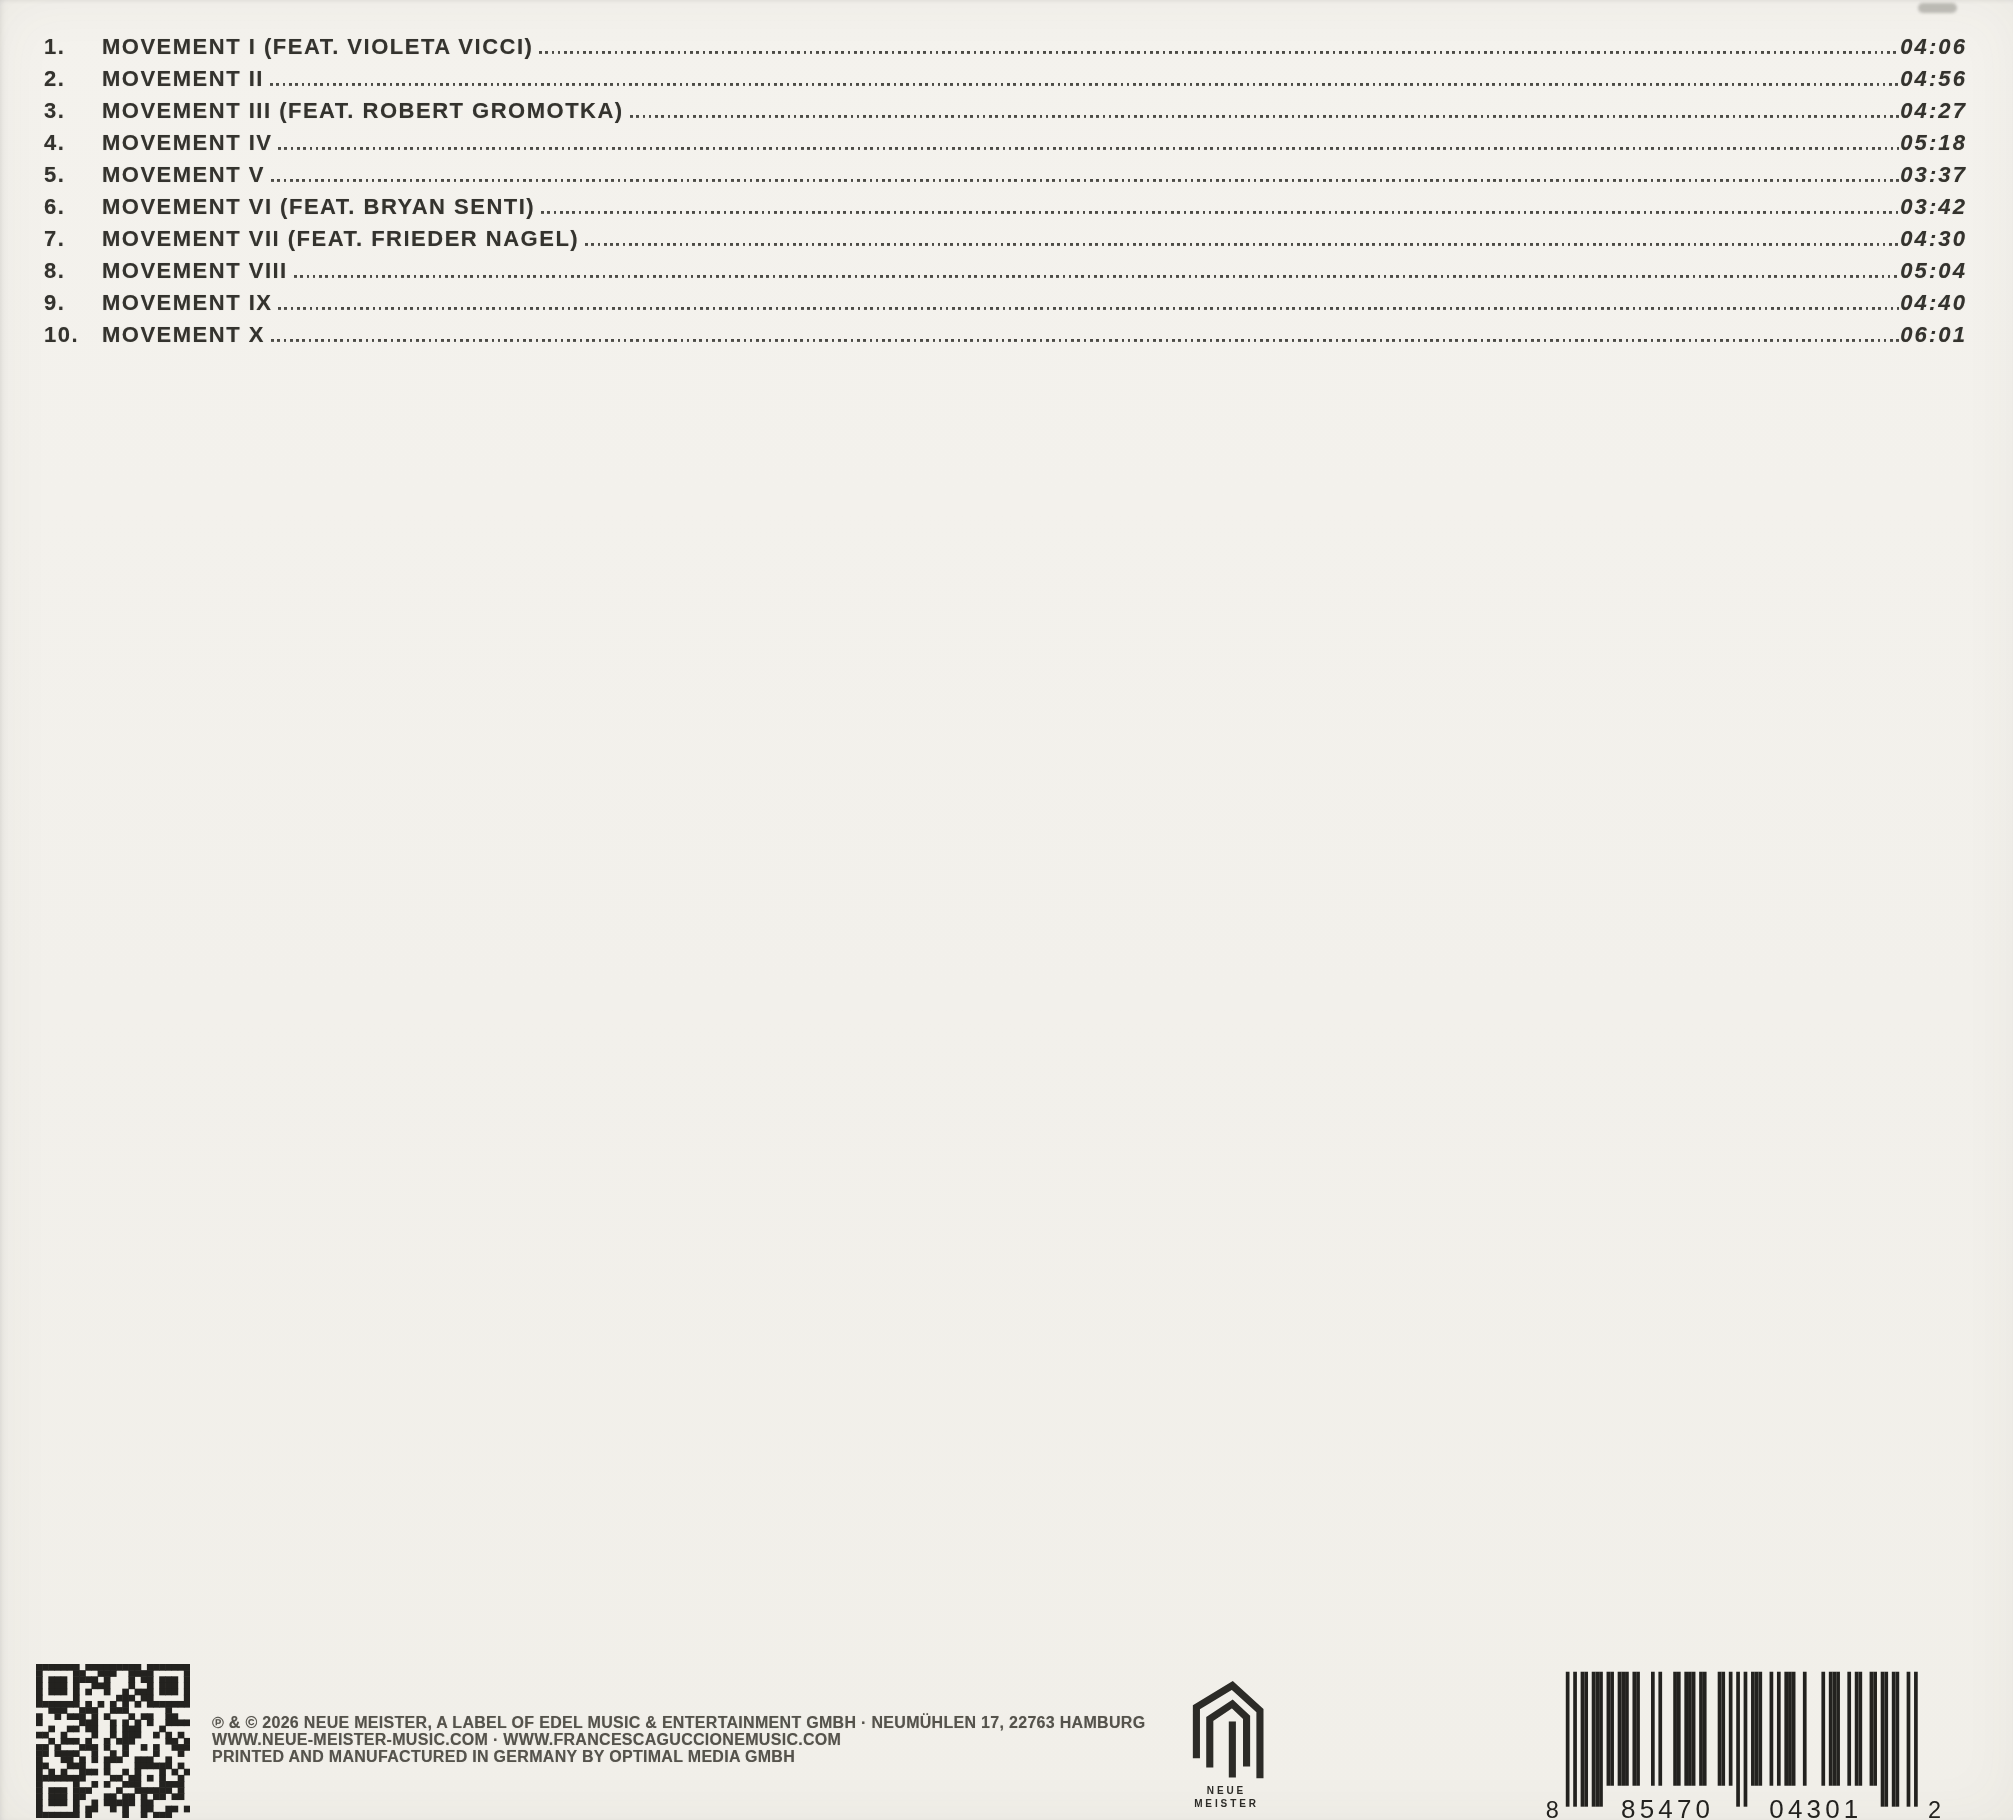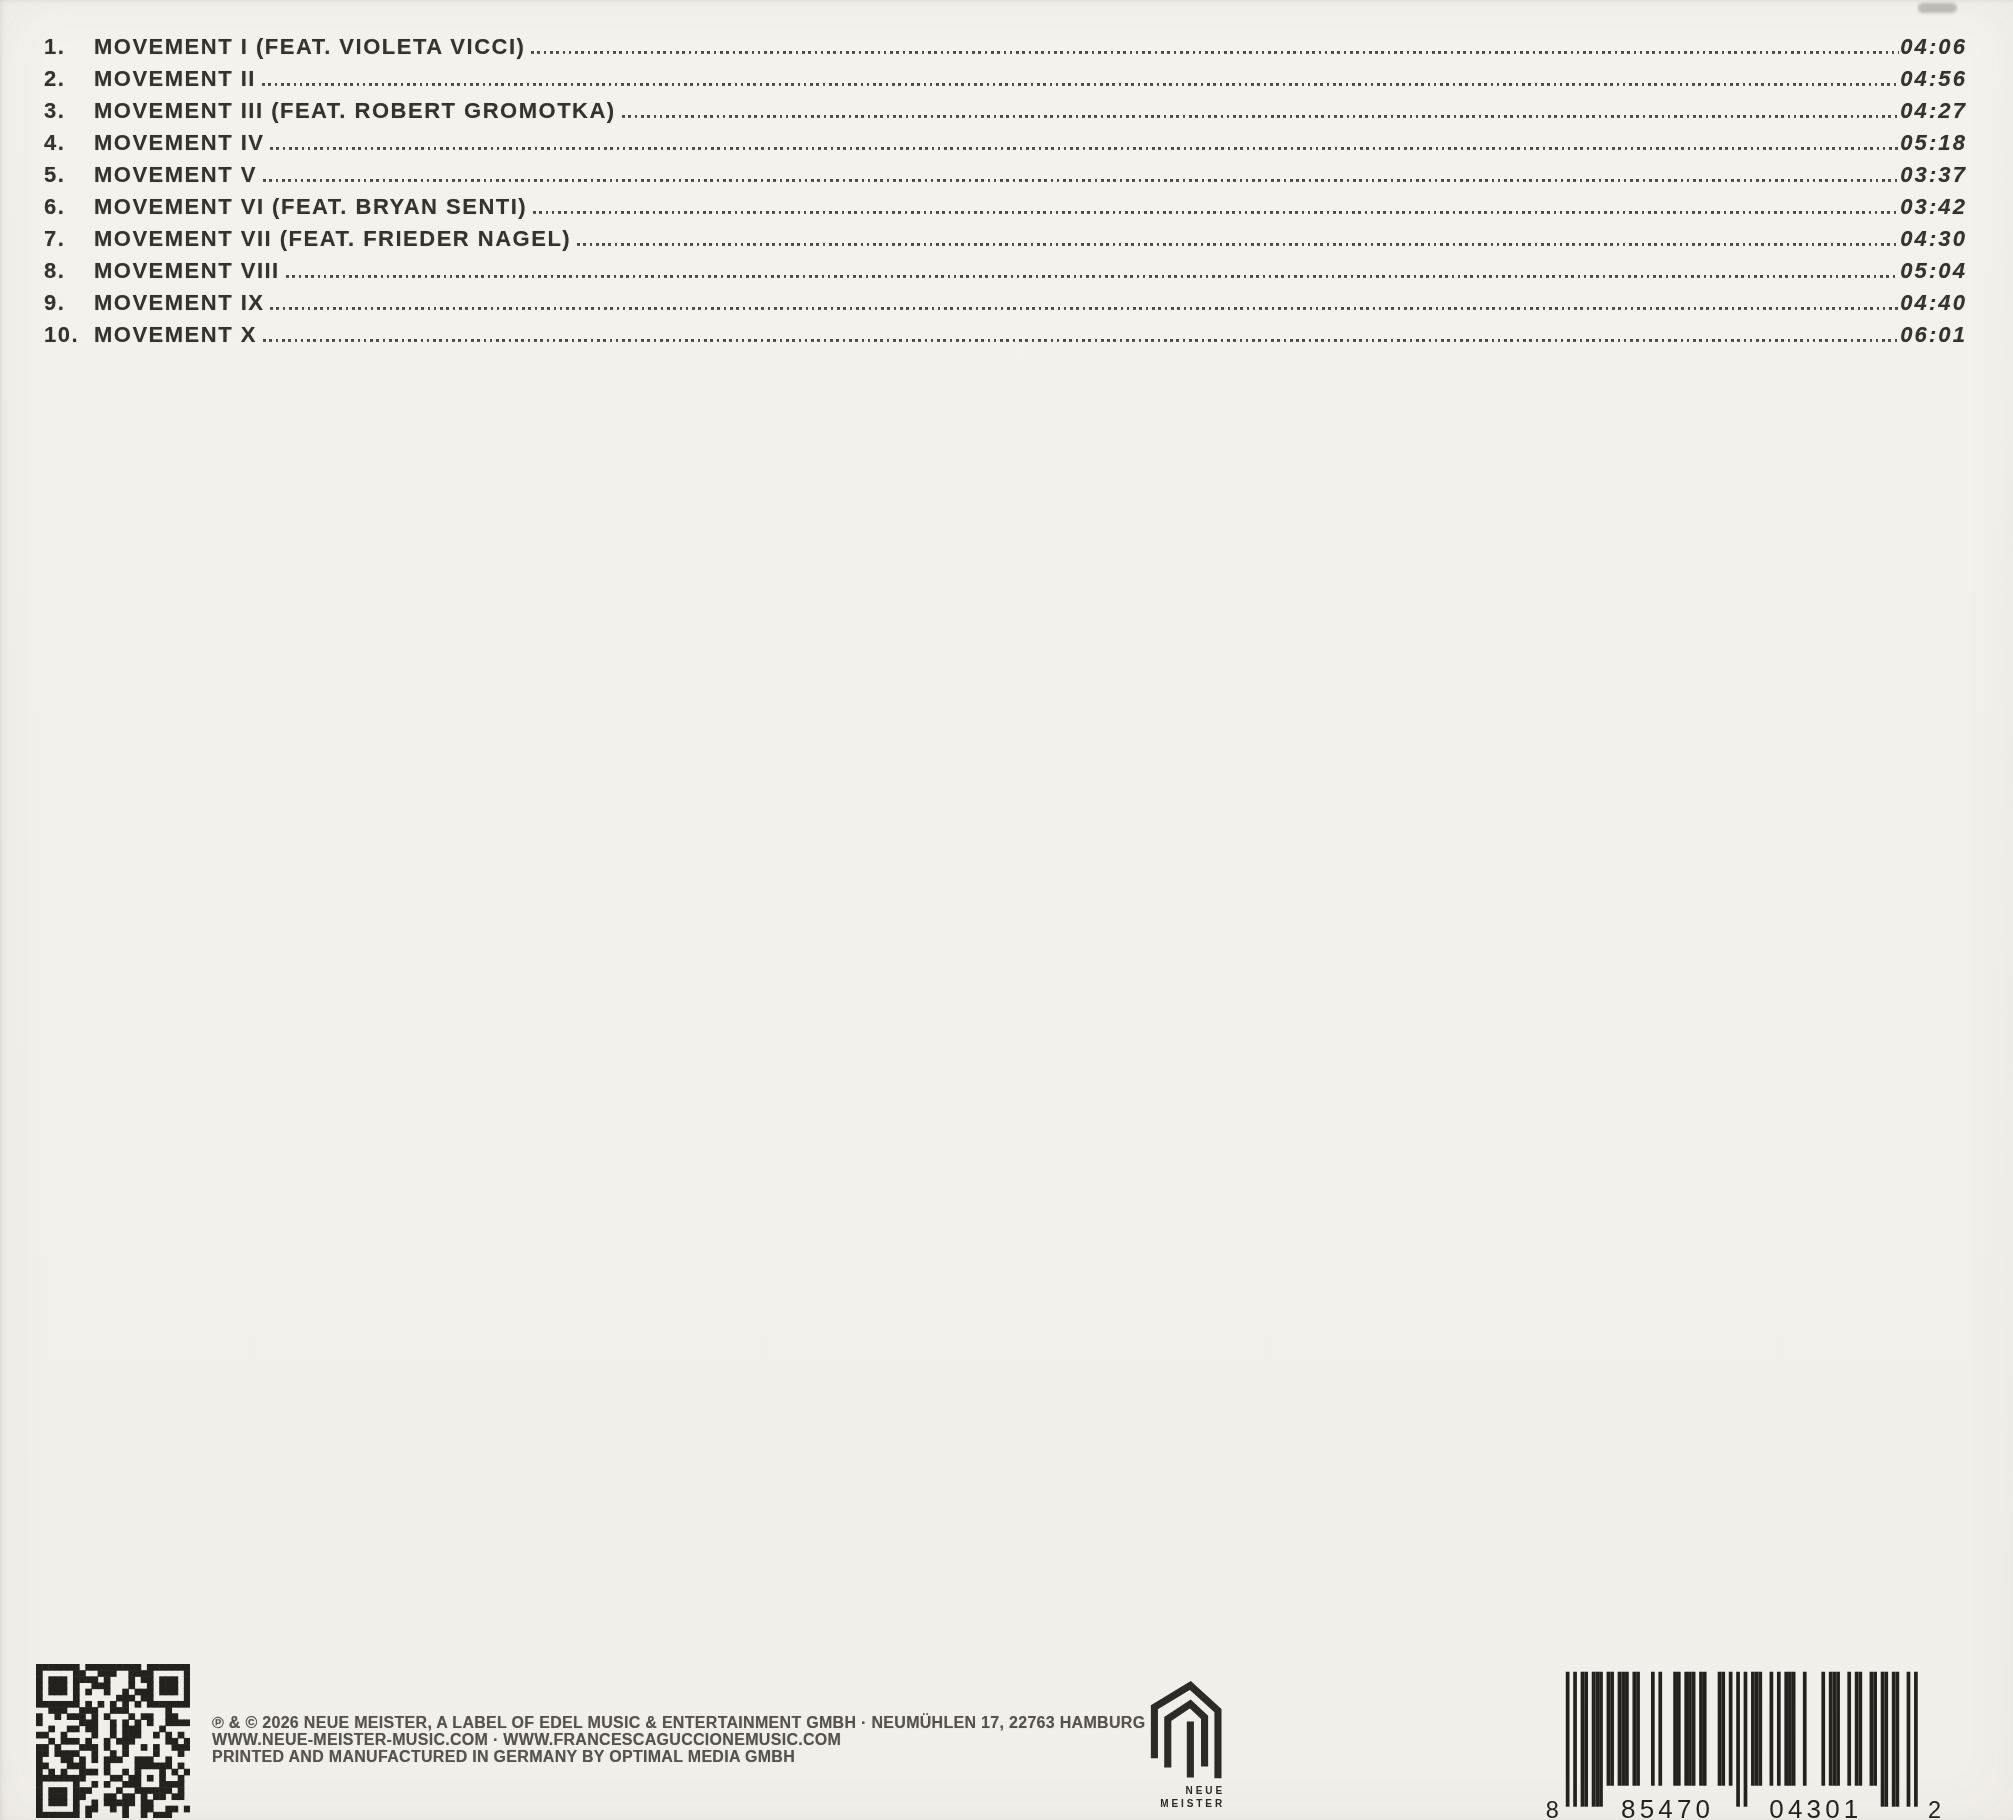--- a/index.html
+++ b/index.html
@@ -24,21 +24,21 @@
   }
   .track-row{
     display:flex;align-items:baseline;
     height:32px;
     font-weight:700;font-size:22px;letter-spacing:1.5px;
     color:#34332e;
     text-shadow:0 0 0.8px rgba(52,51,46,.38);
     white-space:nowrap;
   }
   .track-num{flex:0 0 50px;}
-  .track-title{flex:0 0 auto;}
+  .track-title{flex:0 0 auto;margin-left:8px;}
   .dot-leader{
     flex:1 1 auto;
     align-self:baseline;
     height:4.2px;min-width:17px;
     margin:0 0.8px 0 5.9px;
     background-image:repeating-linear-gradient(90deg,#3e3d38 0 2.6px,transparent 2.6px 6.3px);
     background-size:100% 2.9px;background-repeat:no-repeat;background-position:left bottom;
     opacity:.92;
   }
   .track-time{flex:0 0 auto;letter-spacing:2.1px;font-style:italic;}
@@ -57,21 +57,21 @@
     text-shadow:0 0 0.8px rgba(70,69,63,.3);
   }
   
   .qr{position:absolute;left:36px;top:1664px;width:154px;height:154px;}
   .legal{
     position:absolute;left:212px;top:1714px;
     font-size:16px;font-weight:700;line-height:17px;letter-spacing:0.3px;
     color:#55534c;white-space:nowrap;
     text-shadow:0 0 0.7px rgba(85,83,76,.45);
   }
-  .nm-logo{position:absolute;left:1144px;top:1678px;width:81px;text-align:right;color:#2c2b27;}
+  .nm-logo{position:absolute;left:1186px;top:1678px;width:81px;text-align:center;color:#2c2b27;}
   .nm-text{margin-top:5px;font-size:10px;font-weight:700;letter-spacing:2.9px;line-height:12.6px;color:#2c2b27;}
   .edel{position:absolute;left:1296px;top:1704px;color:#2b2a26;}
   .kultur{
     margin-top:8.4px;
     font-size:39px;font-weight:700;letter-spacing:1.7px;
     transform:scaleX(.74);transform-origin:left center;
     color:#2b2a26;line-height:1;
   }
   .barcode{position:absolute;left:1544px;top:1670px;width:404px;height:151px;}
   .scan-mark{position:absolute;left:1918px;top:3.4px;width:39px;height:10px;border-radius:5px;background:rgba(90,88,80,.35);filter:blur(1.7px);}

